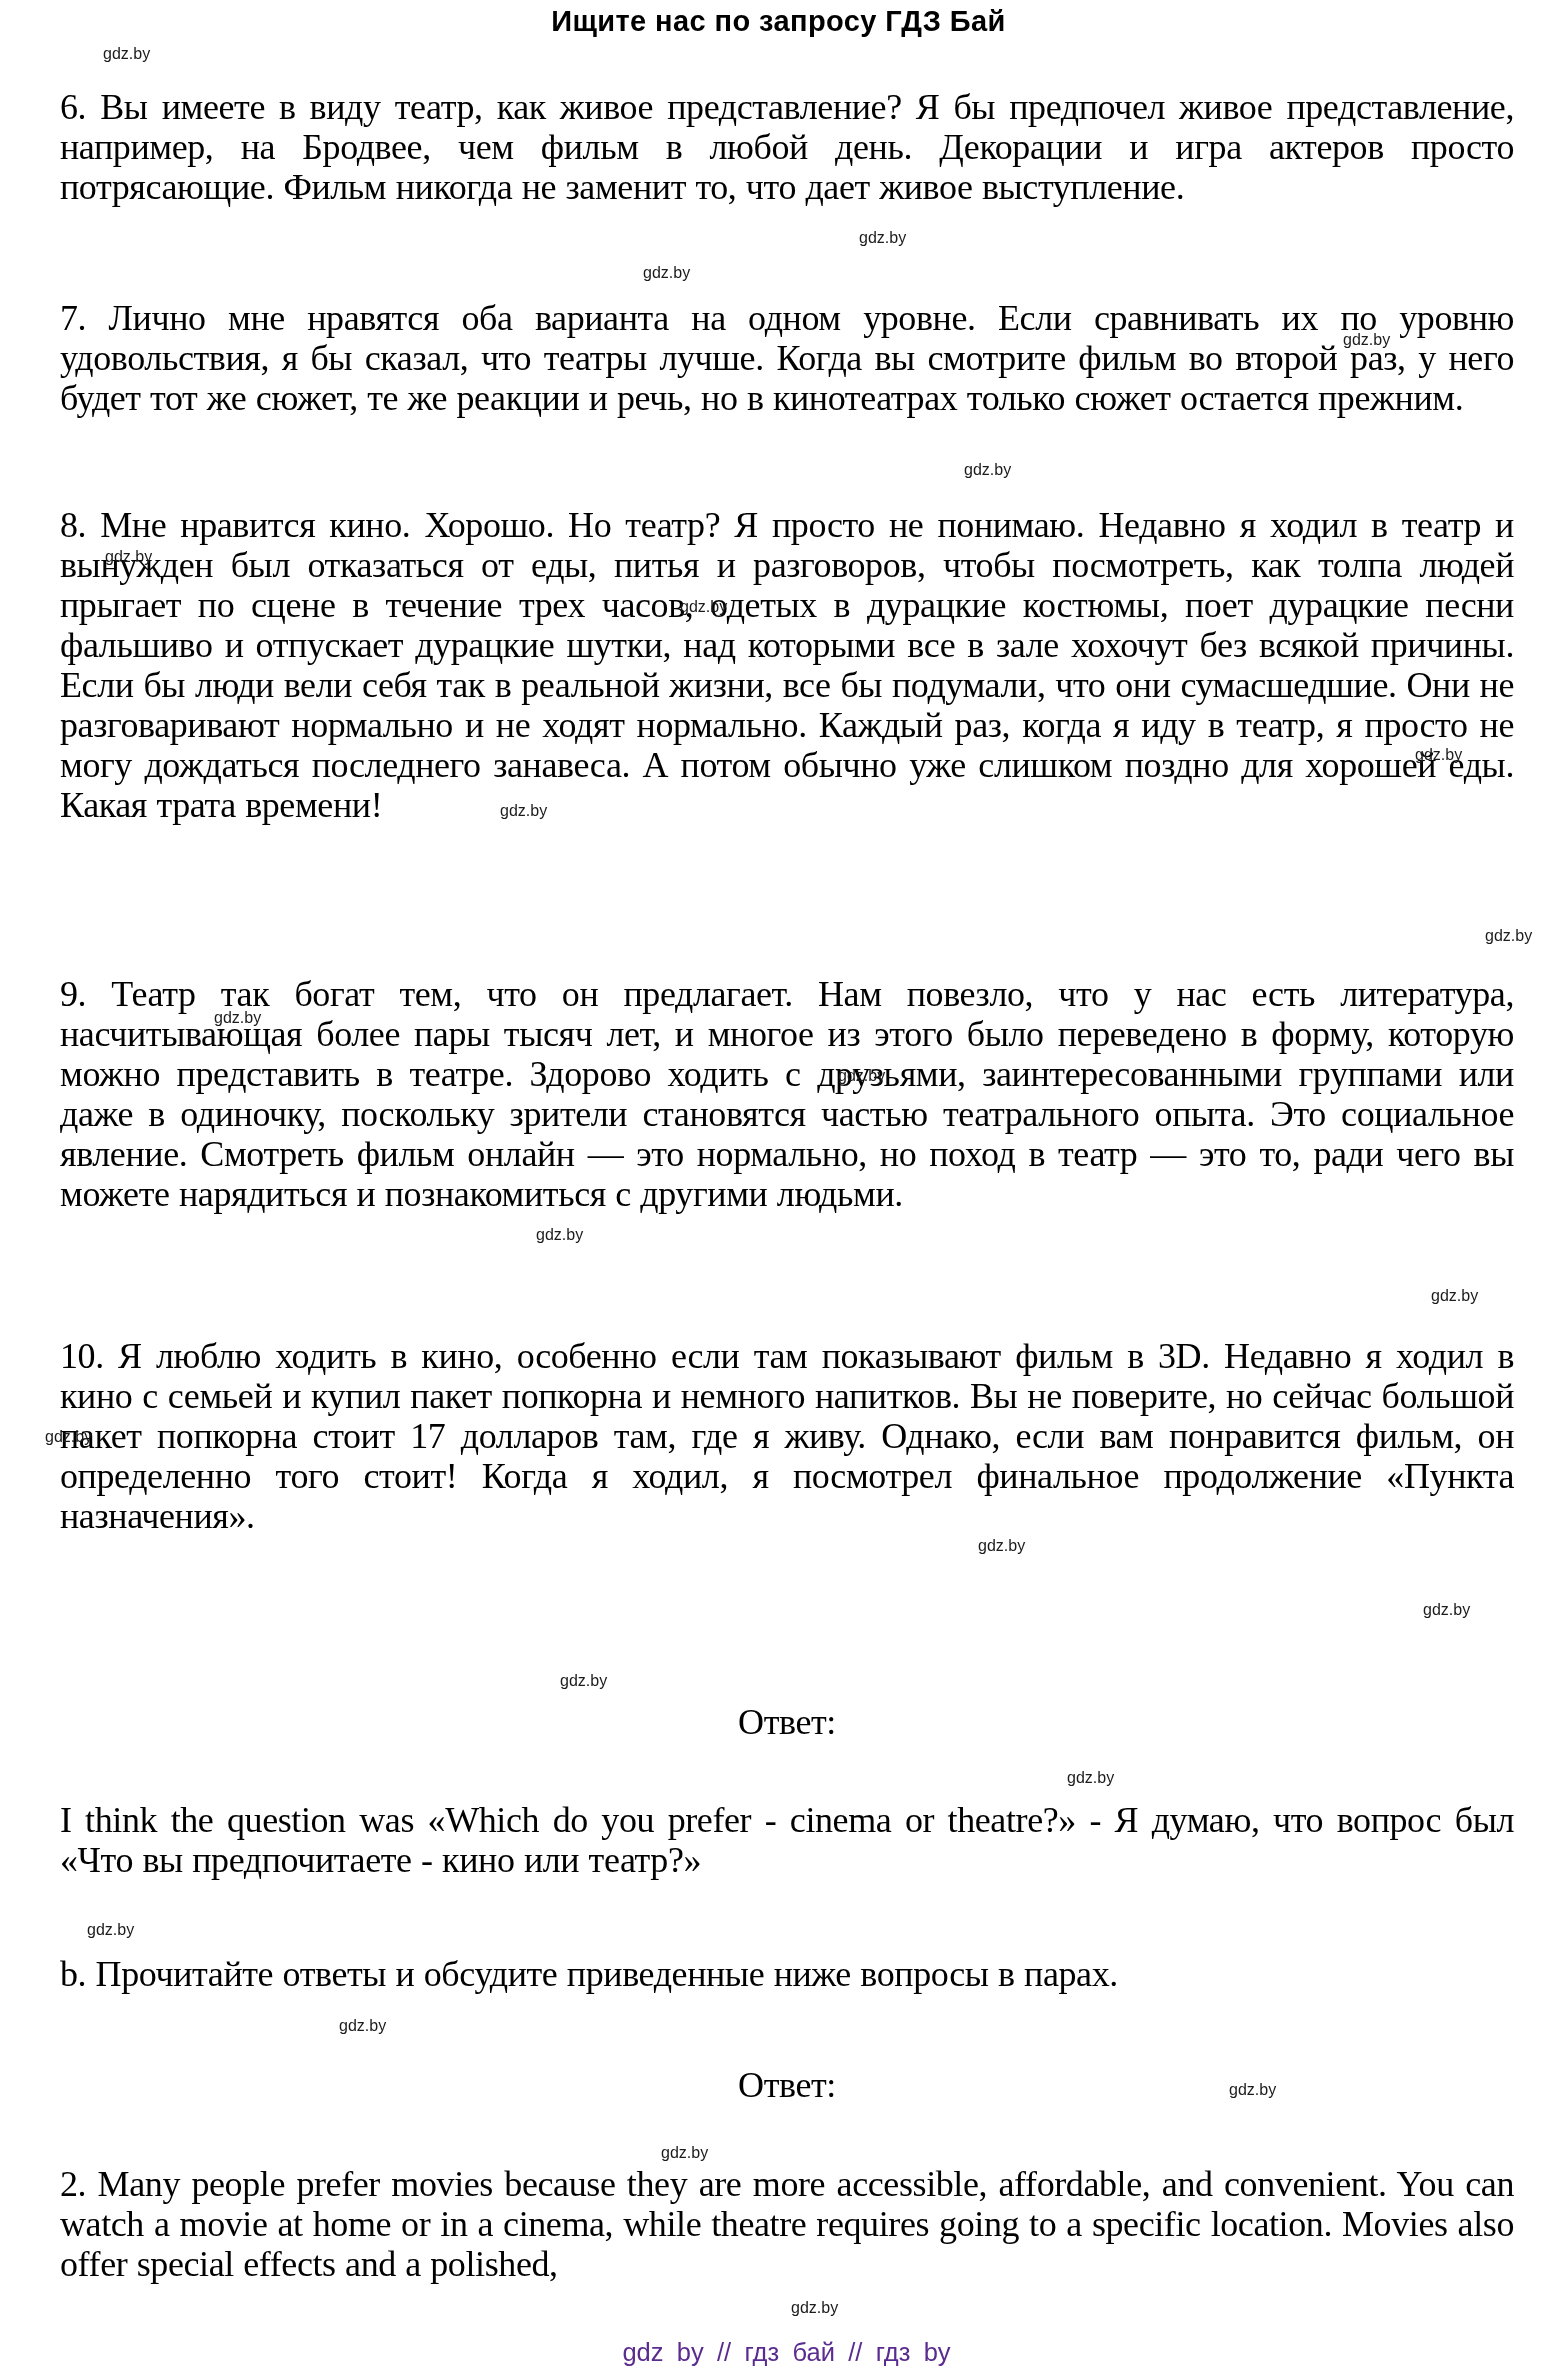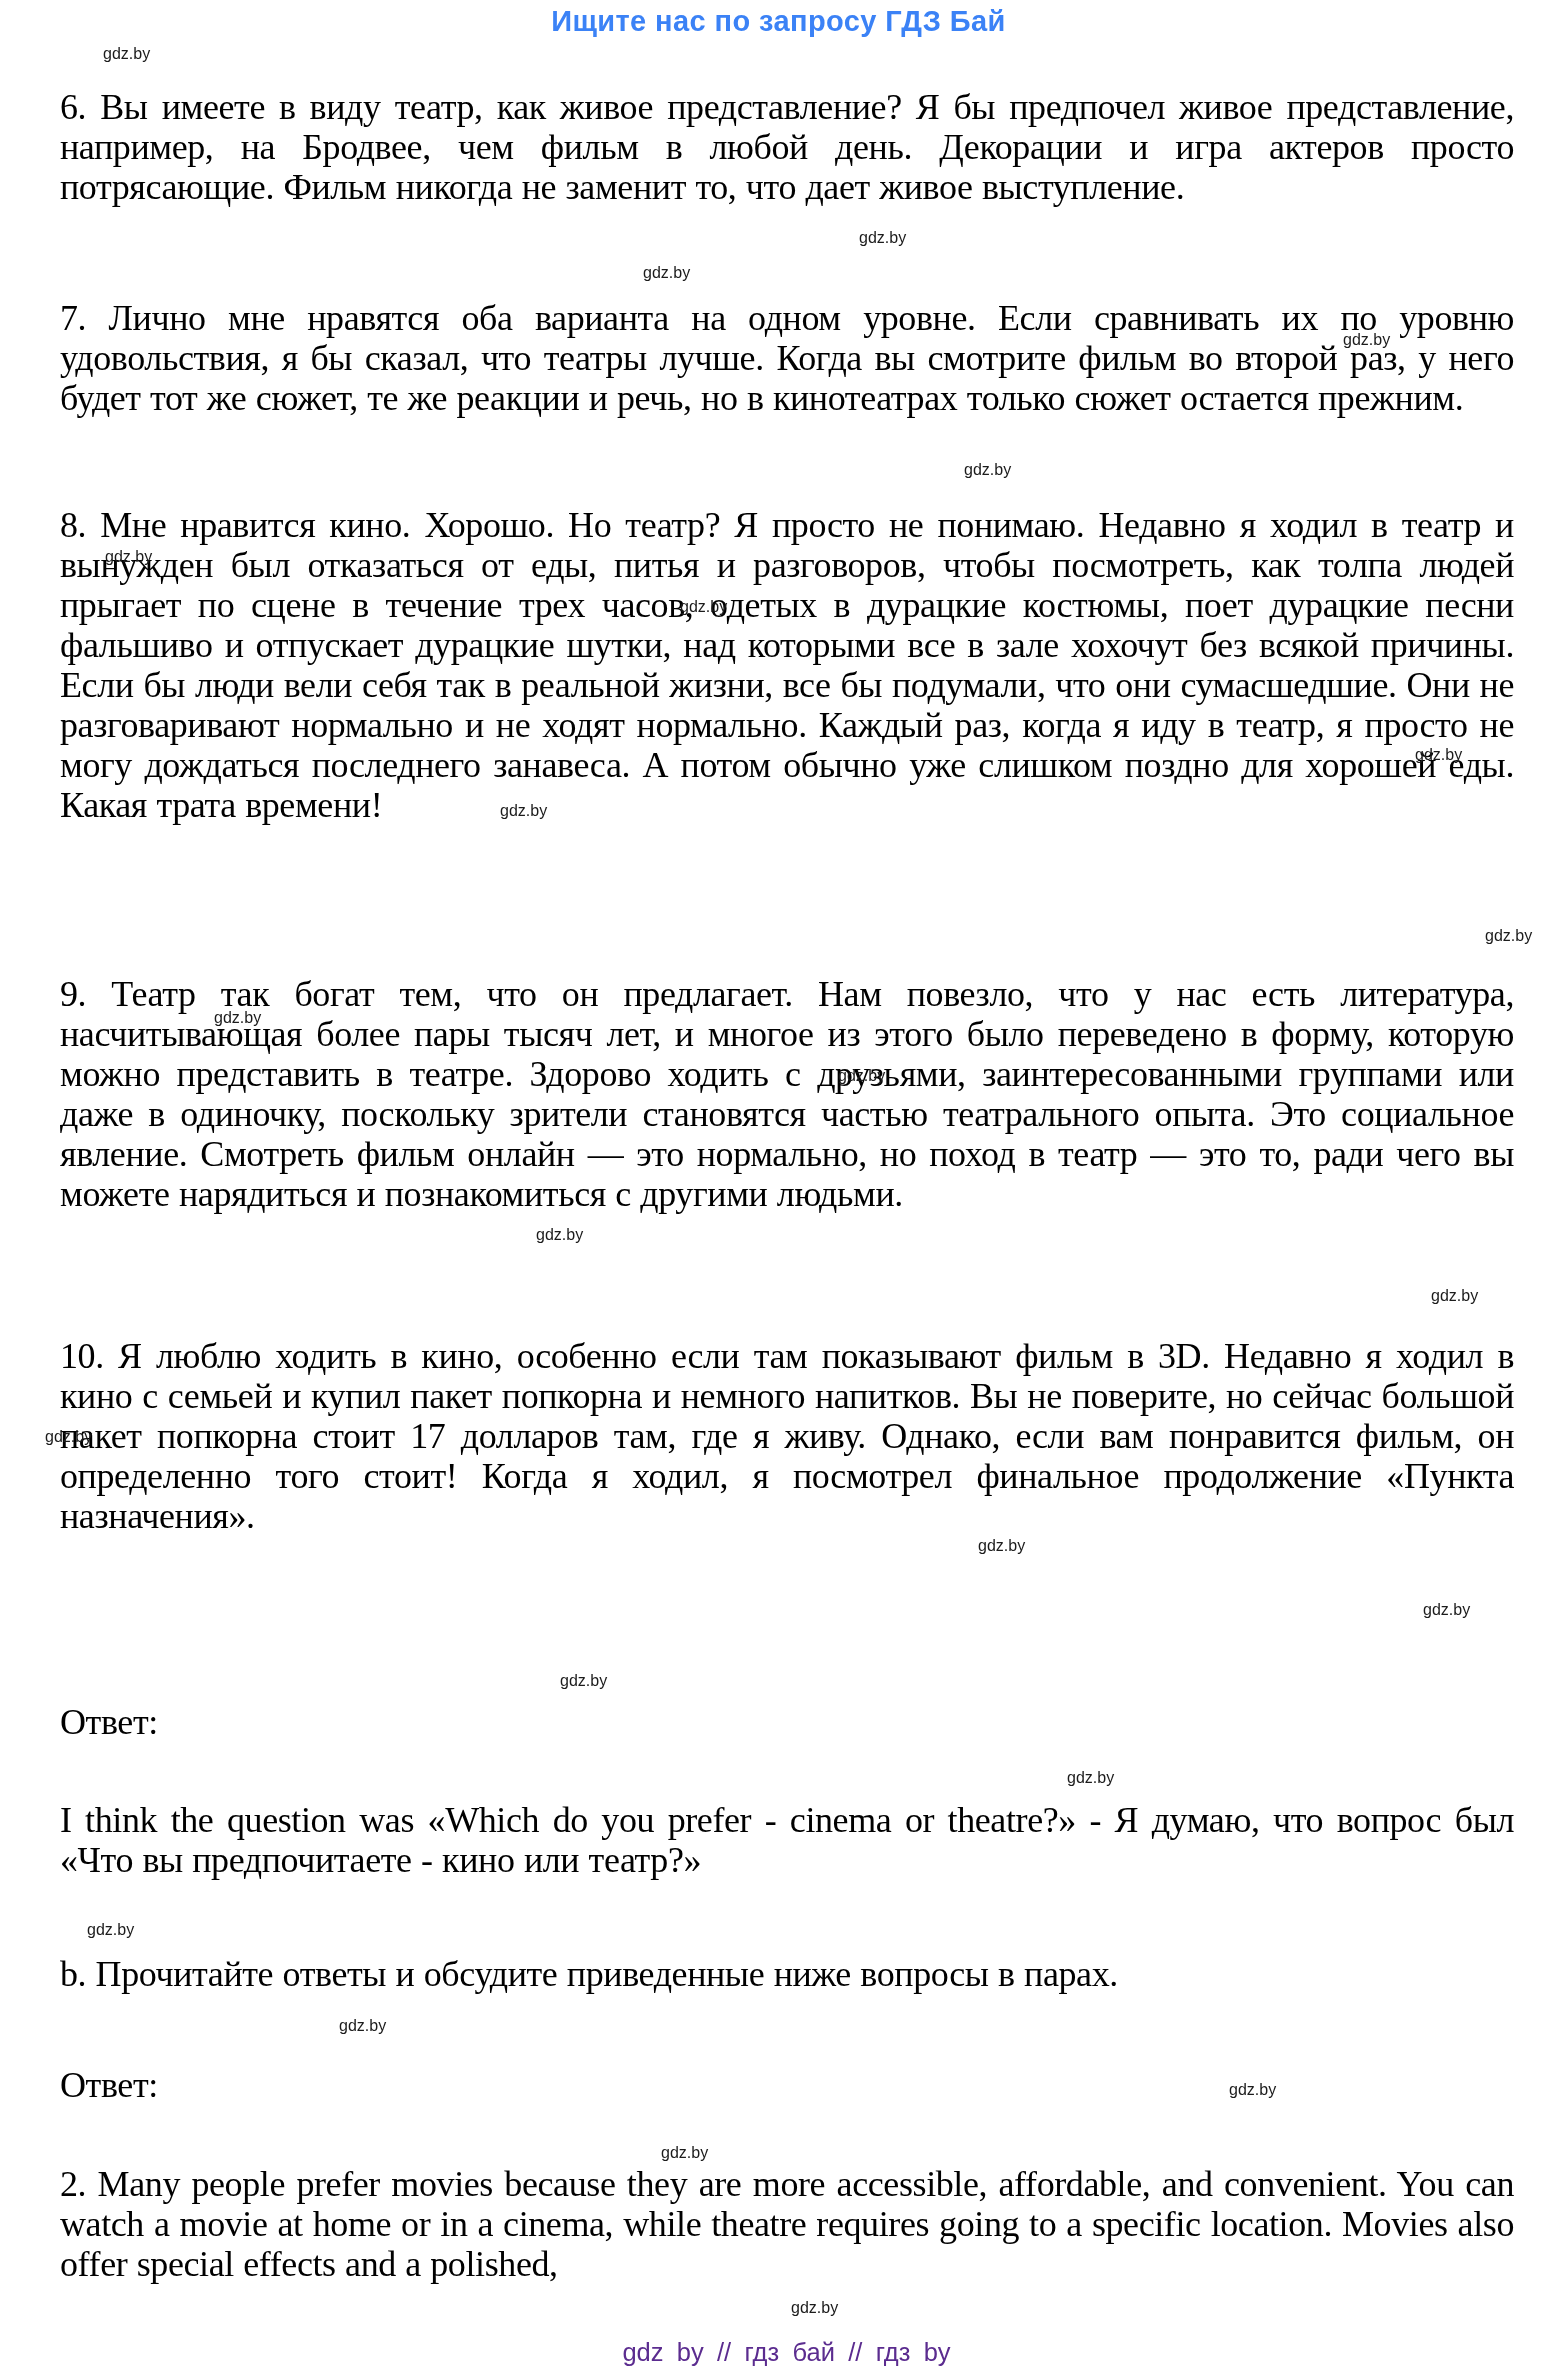--- a/index.html
+++ b/index.html
@@ -12,34 +12,34 @@
     font-family: "Liberation Serif", serif;
     color: #000000;
   }
   .promo {
     position: absolute;
     top: 4.6px; left: 0; right: 0;
     text-align: center;
     font-family: "Liberation Sans", sans-serif;
     font-size: 29px;
     font-weight: bold;
-    color: #3b82f6;
+    color: #000000;
     letter-spacing: 0.4px;
   }
   .para {
     position: absolute;
     left: 60px;
     right: 43px;
     font-size: 36px;
     line-height: 40px;
     text-align: justify;
     letter-spacing: -0.4px;
     word-spacing: 0.8px;
   }
-  .label { text-align: left; }
+  .label { text-align: center; }
   .wm {
     position: absolute;
     font-family: "Liberation Sans", sans-serif;
     font-size: 16px;
     color: #1c1c1c;
     white-space: nowrap;
     z-index: 3;
   }
   .footer {
     position: absolute;

